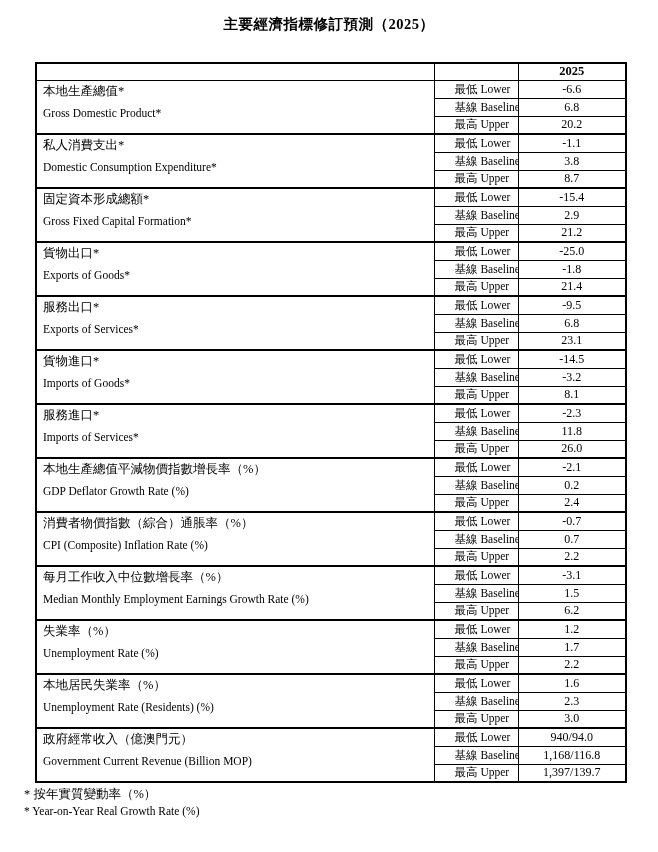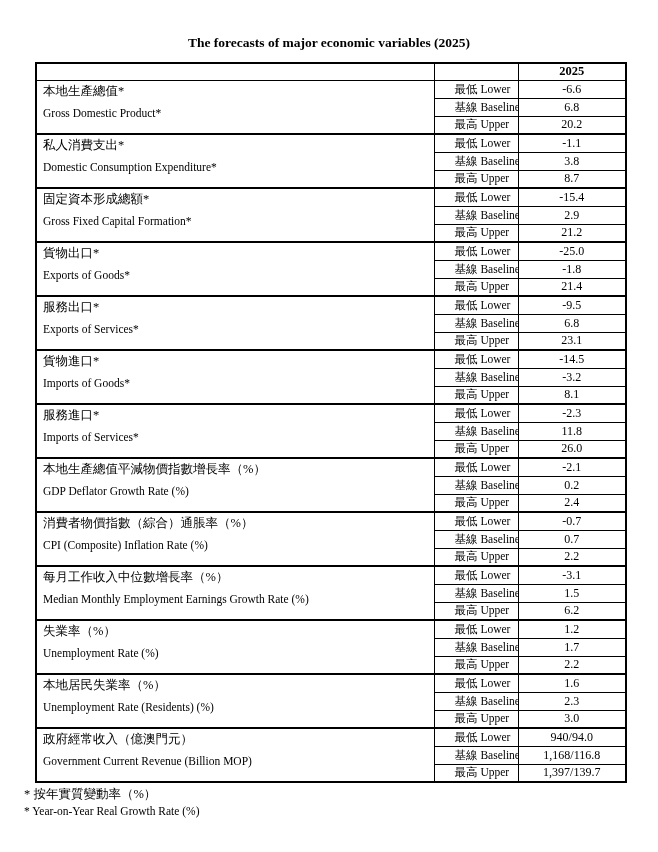--- a/index.html
+++ b/index.html
@@ -97,21 +97,21 @@
     position: absolute;
     left: 24px;
     top: 805px;
     font-size: 11.5px;
   }
 </style>
 </head>
 <body>
 
 <div class="page">
-  <div class="title-en">The forecasts of major economic variables (2025)</div>
+  <div class="title-zh">主要經濟指標修訂預測（2025）</div>
 
   <table class="forecast">
     <colgroup>
       <col class="c-ind">
       <col class="c-scen">
       <col class="c-val">
     </colgroup>
     <thead>
       <tr>
         <td></td>

